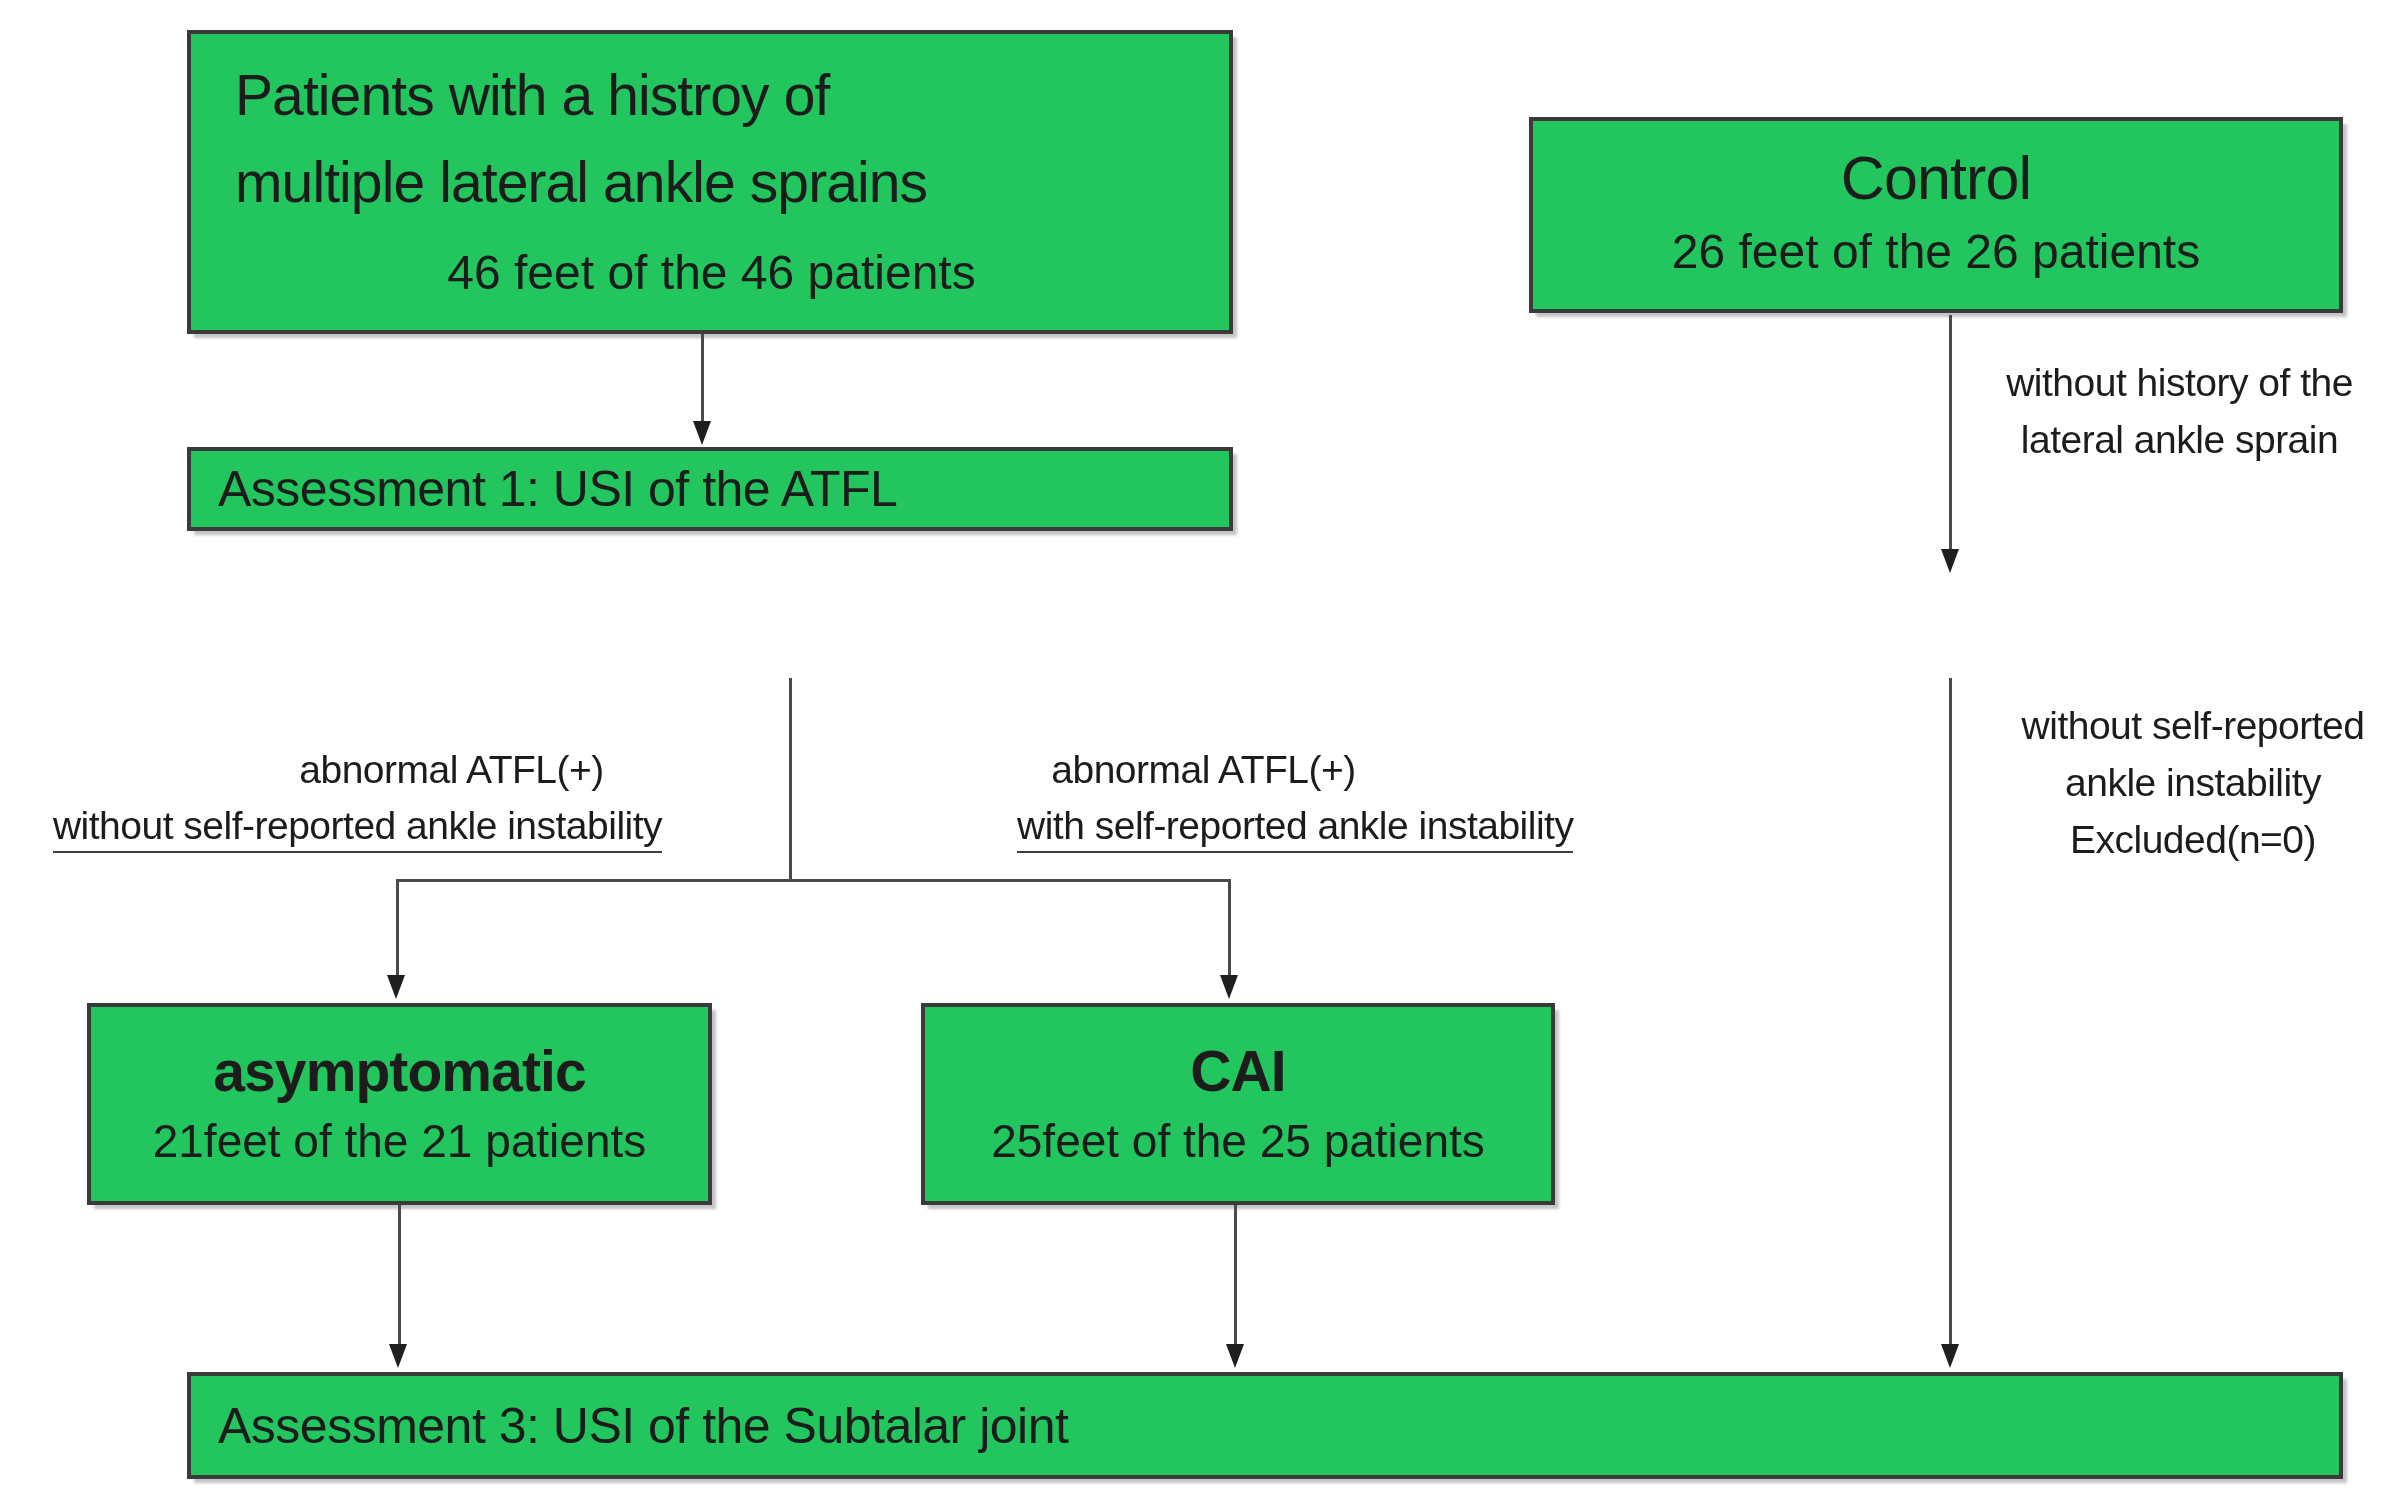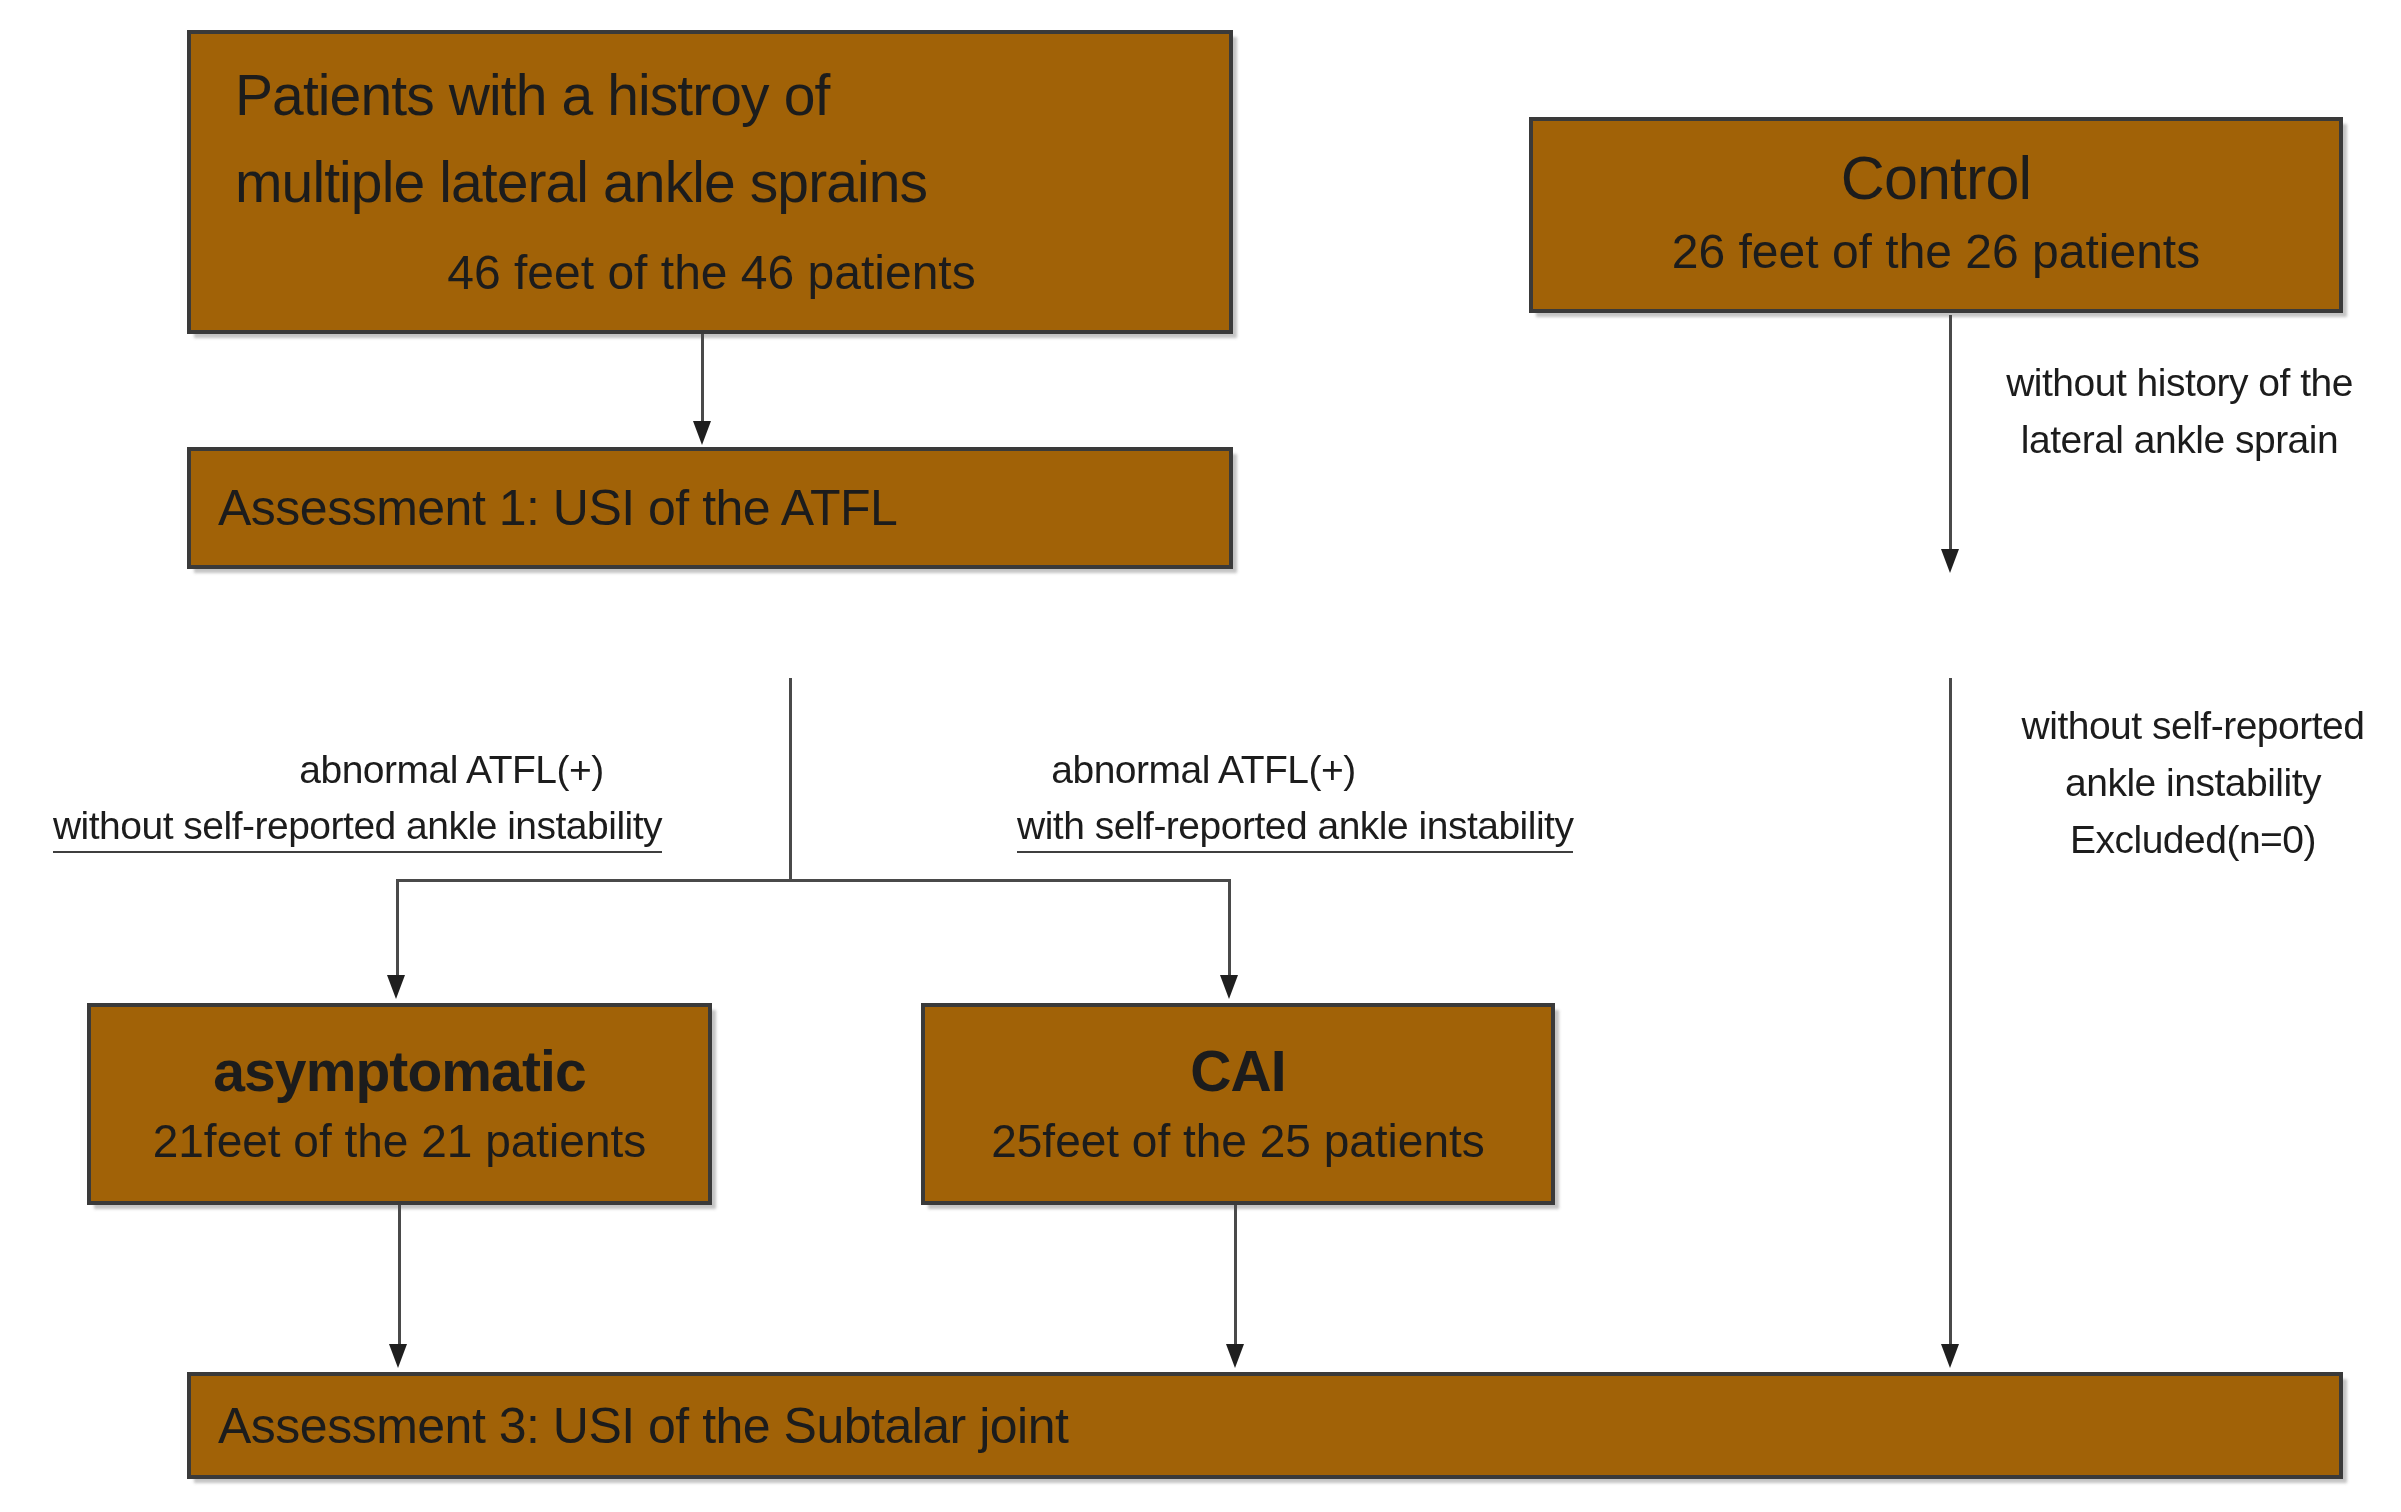--- a/index.html
+++ b/index.html
@@ -11,36 +11,36 @@
     font-family: "Liberation Sans", sans-serif;
     color: #1c1c1c;
     overflow: hidden;
   }
   .canvas { position: absolute; inset: 0; }
 
   
   .fc-box {
     position: absolute;
     box-sizing: border-box;
-    background: #a16207;
+    background: #22c55e;
     border: 4.6px solid #3a3a3a;
     box-shadow: 5.5px 5.5px 2.7px -1.8px rgba(125,125,125,0.45);
   }
   .box-title { letter-spacing: -0.9px; }
 
   .patients-box { left: 187px; top: 30px; width: 1046px; height: 304px; padding: 18px 41px 0 44px; }
   .patients-box .box-title { font-size: 57px; line-height: 87px; }
   .patients-box .box-count { font-size: 48px; line-height: 64px; margin-top: 14.6px; text-align: center; }
 
   .control-box { left: 1529px; top: 117px; width: 814px; height: 196px; padding-top: 14.6px; }
   .control-box .box-title { font-size: 61px; line-height: 84px; text-align: center; }
   .control-box .box-count { font-size: 48px; line-height: 64px; text-align: center; }
 
   .bar-box { display: flex; align-items: center; padding-left: 27px; font-size: 50px; letter-spacing: -0.5px; }
-  .a1-box { left: 187px; top: 447px; width: 1046px; height: 122px; }
+  .a1-box { left: 187px; top: 447px; width: 1046px; height: 84px; }
   .a2-box { left: 187px; top: 576px; width: 2156px; height: 100px; }
   .a3-box { left: 187px; top: 1372px; width: 2156px; height: 107px; }
 
   .asym-box { left: 87px; top: 1003px; width: 625px; height: 202px; padding-top: 24px; }
   .cai-box  { left: 921px; top: 1003px; width: 634px; height: 202px; padding-top: 24px; }
   .asym-box .box-title, .cai-box .box-title { font-size: 57px; line-height: 80px; text-align: center; font-weight: bold; }
   .asym-box .box-count, .cai-box .box-count { font-size: 46px; line-height: 60px; text-align: center; }
 
   
   .vline { position: absolute; width: 2.7px; background: #4a4a4a; }

